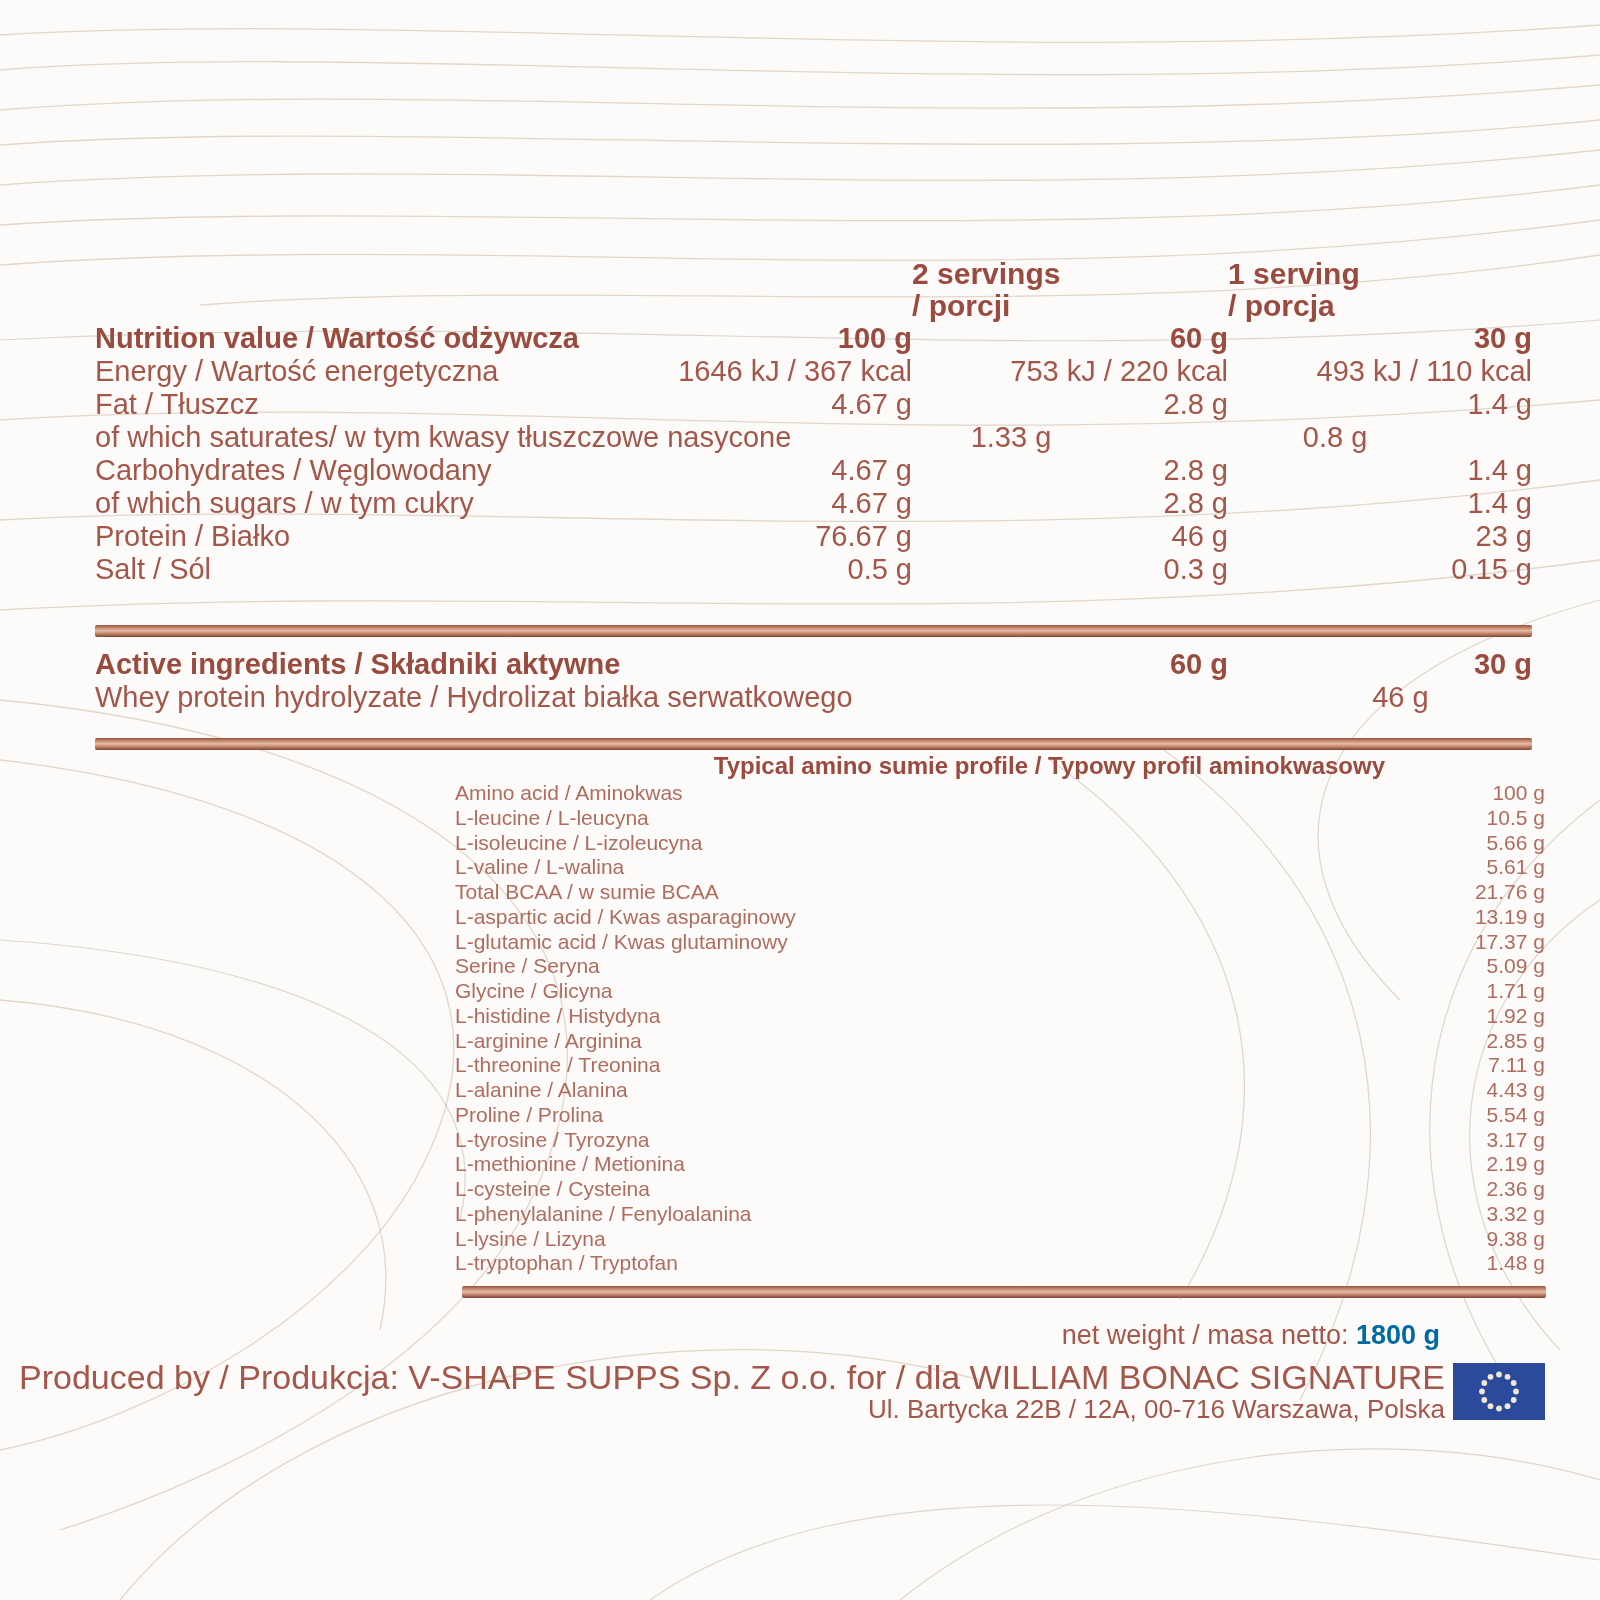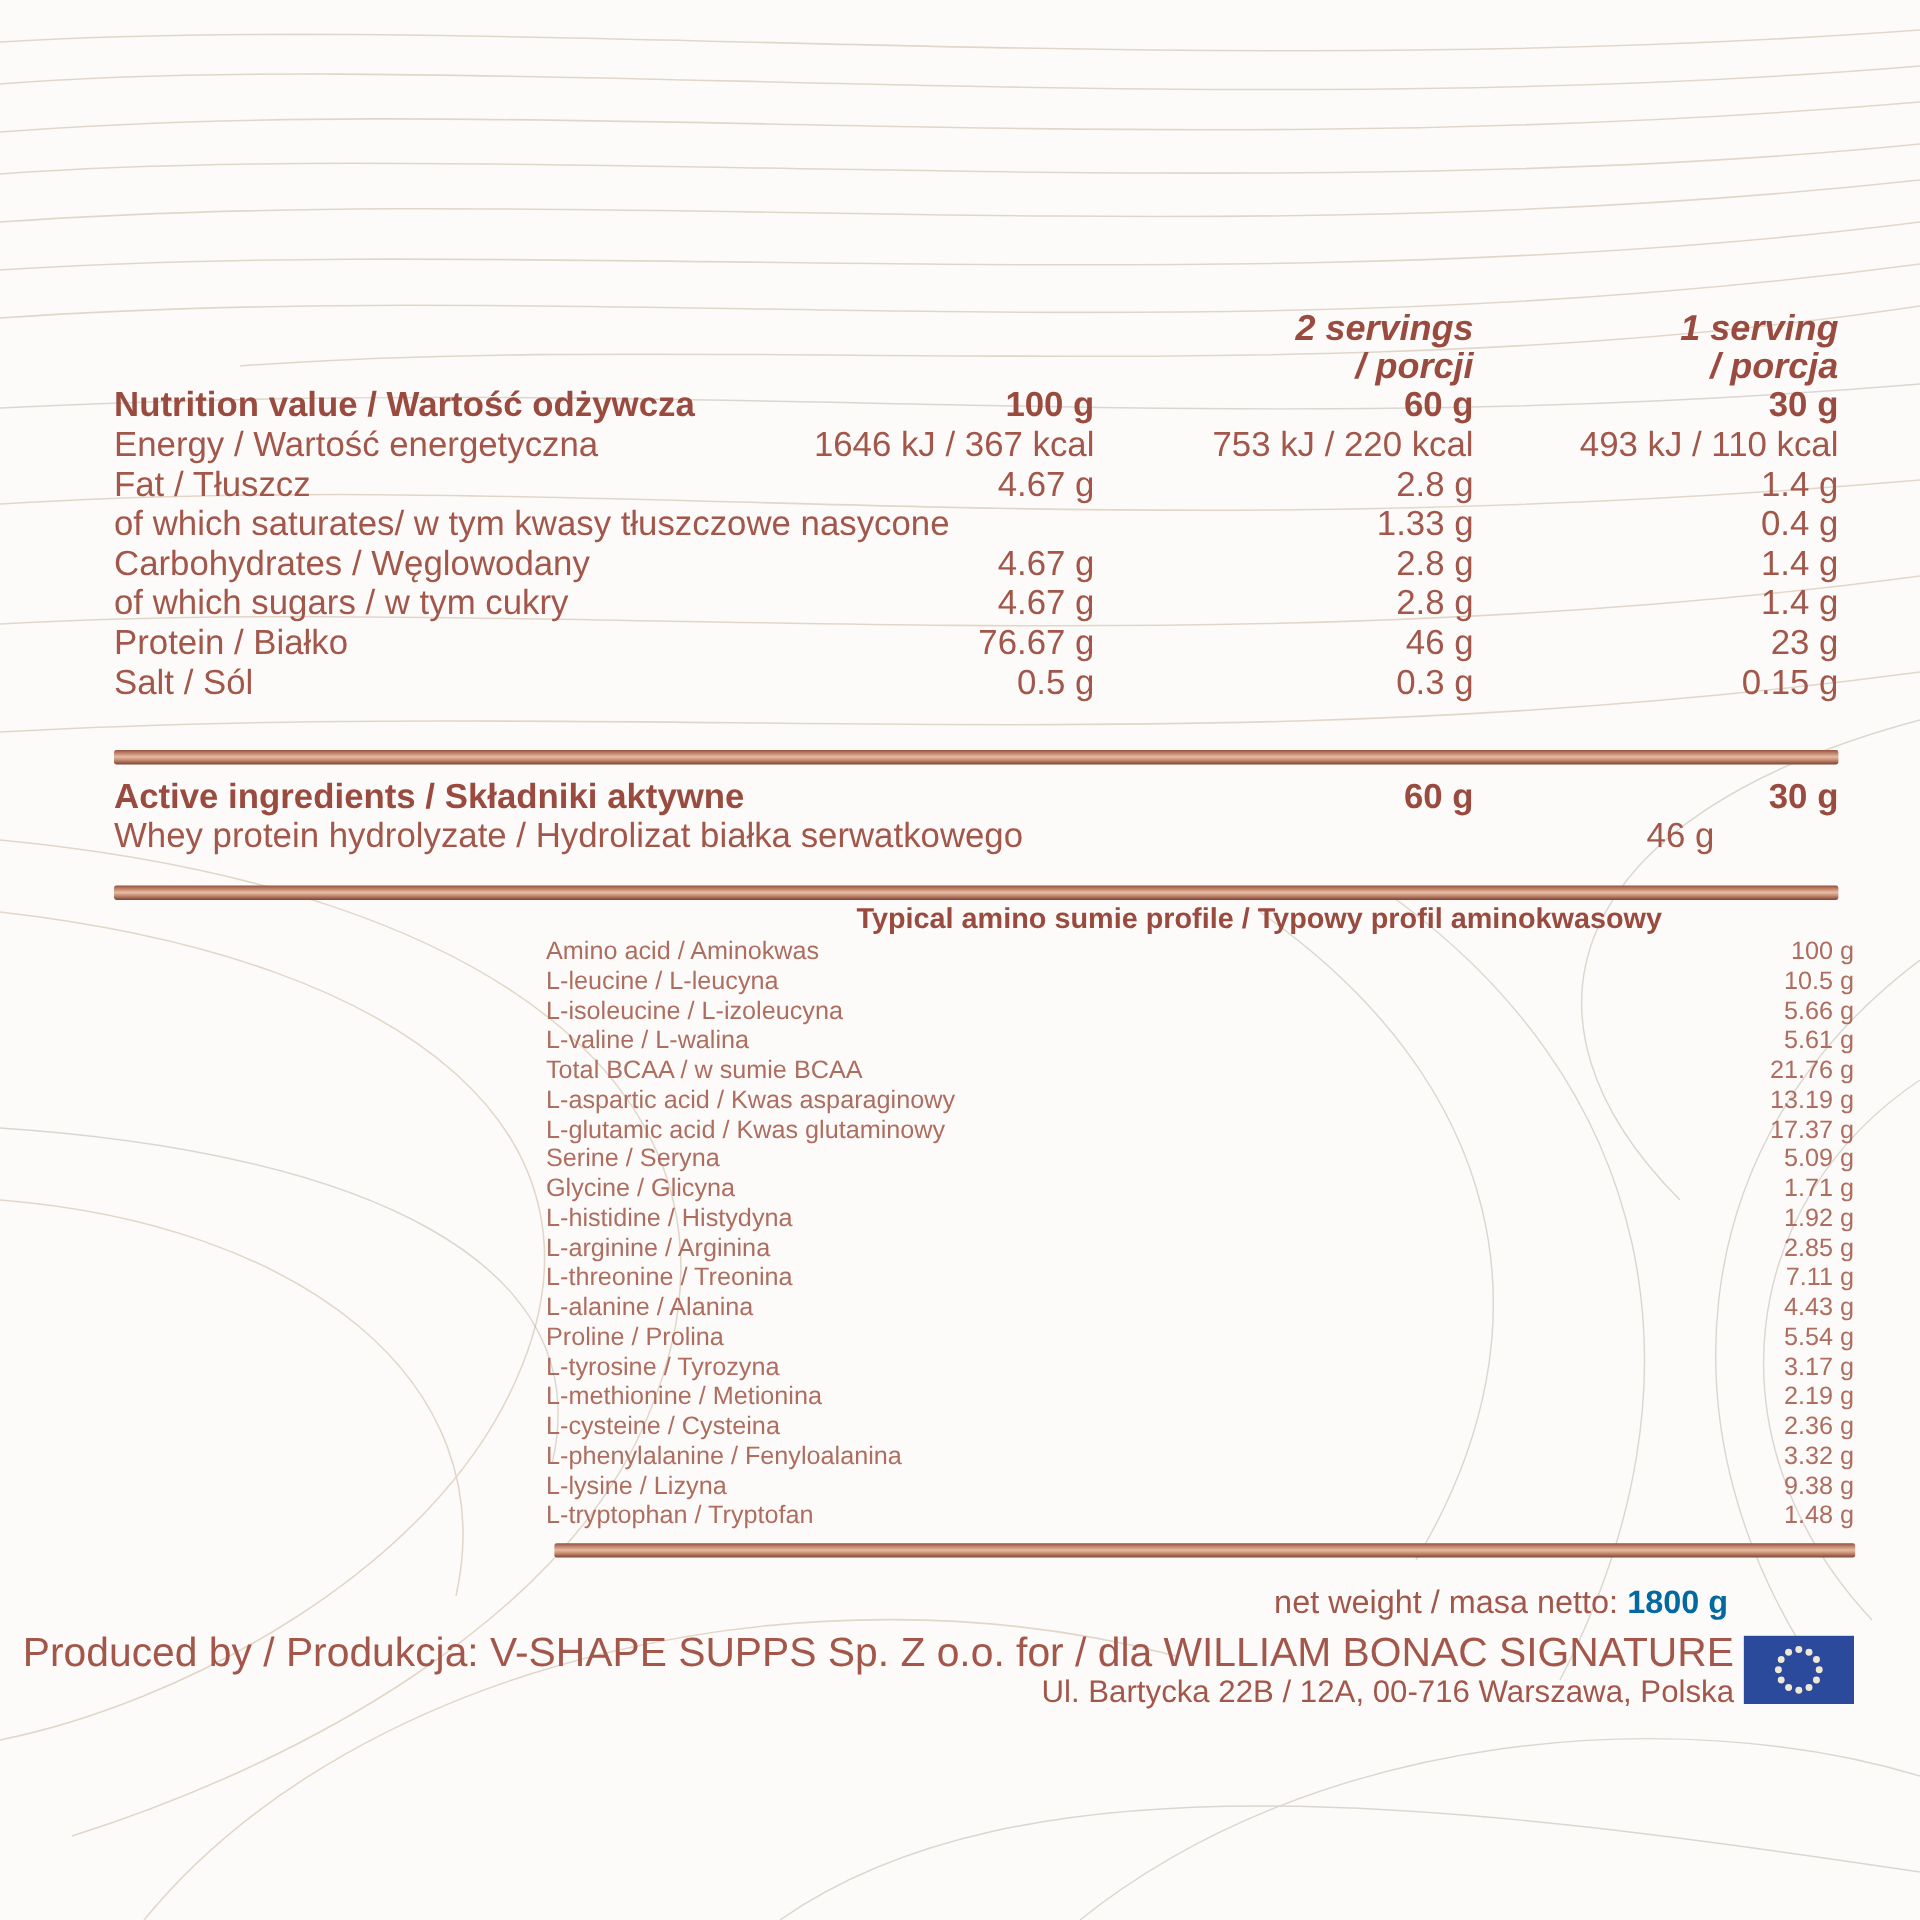--- a/index.html
+++ b/index.html
@@ -14,21 +14,21 @@
   
   .ntable{position:absolute;left:95px;top:258px;width:1437px;}
   .hdr-row{display:flex;align-items:flex-end;font-weight:bold;color:#9a4b3f;}
   .nrow{display:flex;align-items:flex-end;font-size:29px;line-height:33px;white-space:nowrap;}
   .nlabel{flex:1 1 auto;text-align:left;}
   .ncol{flex:0 0 auto;text-align:right;}
   .c100{width:260px;}
   .c60{width:316px;}
   .c30{width:304px;}
   .bold{font-weight:bold;color:#9a4b3f;}
-  .hdr-cell{font-size:30px;line-height:32px;text-align:right;font-style:italic;}
+  .hdr-cell{font-size:30px;line-height:32px;text-align:left;}
   .two-line-label{display:flex;flex-direction:row;}
 
   .sep-bar{position:absolute;height:12px;border-radius:2px;
     background:linear-gradient(180deg,#93503f 0%,#b97b62 18%,#e6bba2 48%,#c58a71 70%,#7e4334 100%);}
   #bar1{left:95px;top:625px;width:1437px;}
   #bar2{left:95px;top:738px;width:1437px;}
   #bar3{left:462px;top:1286px;width:1084px;}
 
   
   .atable{position:absolute;left:95px;top:648px;width:1437px;}
@@ -116,20 +116,21 @@
     <span class="ncol c60">2.8 g</span>
     <span class="ncol c30">1.4 g</span>
   </div>
 
   <div class="nrow">
     <span class="nlabel two-line-label">
       <span>of which saturates</span>
       <span>/ w tym kwasy tłuszczowe nasycone</span>
     </span>
     <span class="ncol c100">1.33 g</span>
+    <span class="ncol c60">0.8 g</span>
     <span class="ncol c30">0.4 g</span>
   </div>
 
   <div class="nrow">
     <span class="nlabel">Carbohydrates / Węglowodany</span>
     <span class="ncol c100">4.67 g</span>
     <span class="ncol c60">2.8 g</span>
     <span class="ncol c30">1.4 g</span>
   </div>
 

